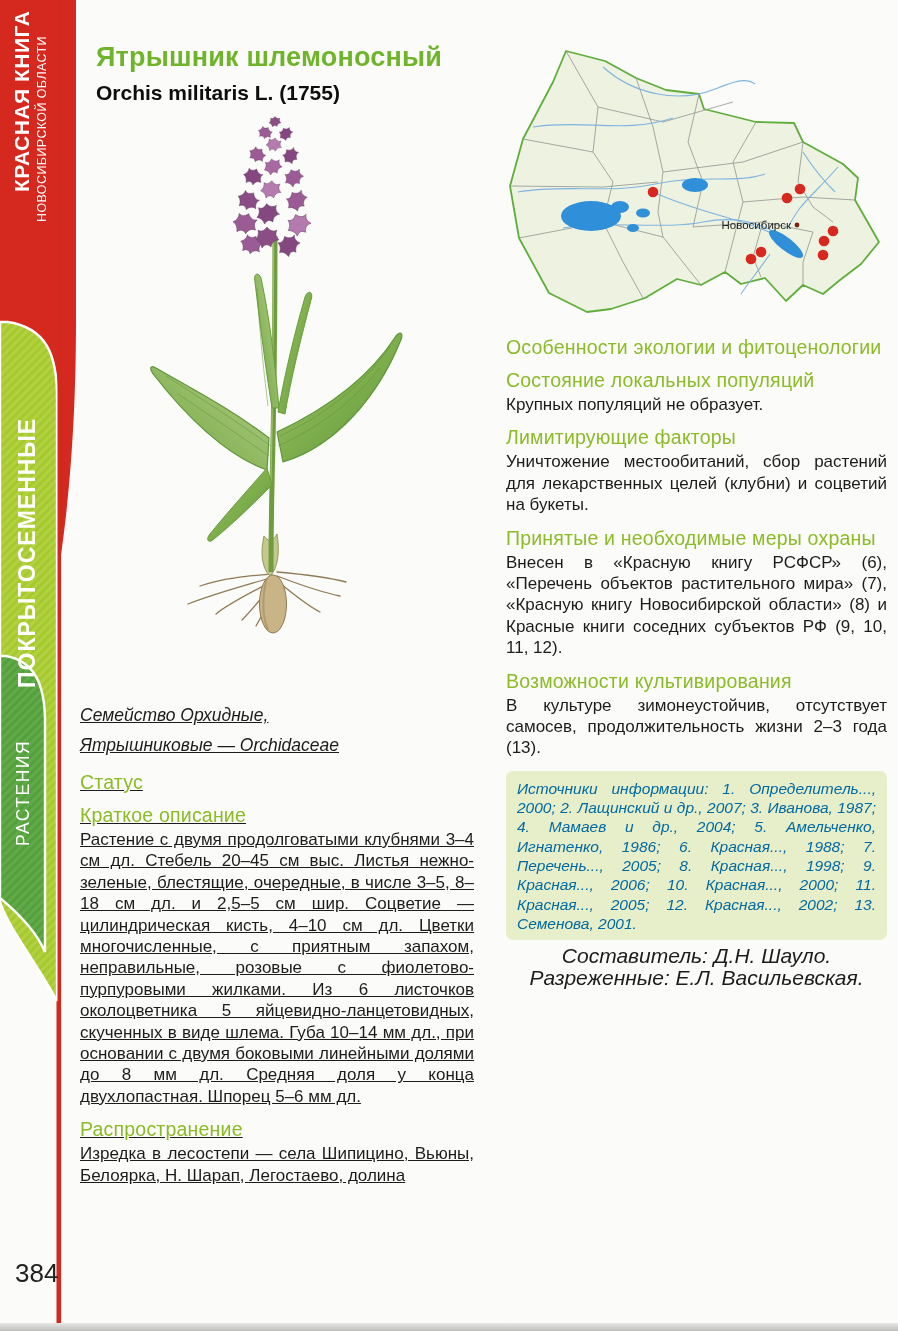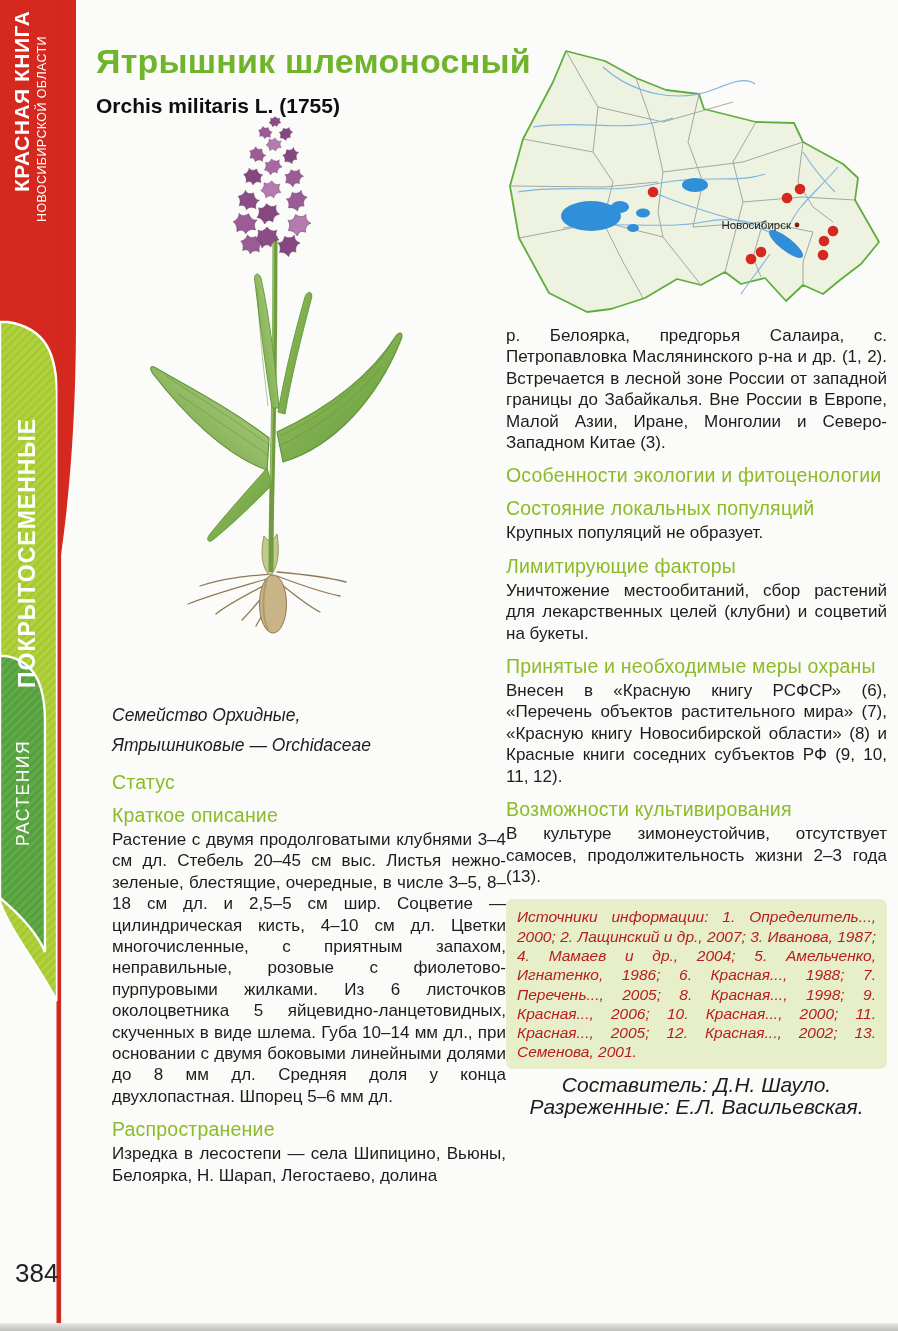--- a/index.html
+++ b/index.html
@@ -17,37 +17,37 @@
     writing-mode:vertical-rl;transform:rotate(180deg);
     color:#fff;white-space:nowrap;line-height:1;
     text-align:center;
   }
   .book-title{left:11px;top:20px;height:172px;font-size:21px;font-weight:bold;letter-spacing:.5px;}
   .book-subtitle{left:36px;top:36px;height:186px;font-size:12.5px;letter-spacing:.4px;}
   .tab-angiosperms{left:16px;top:388px;height:330px;font-size:23px;font-weight:bold;letter-spacing:1px;}
   .tab-plants{left:15px;top:736px;height:114px;font-size:17.5px;letter-spacing:1.5px;}
   .page-number{left:15px;top:1258px;font-size:26px;color:#222;}
   
-  .title{left:96px;top:42px;font-size:34px;font-weight:bold;color:#6fb42a;letter-spacing:.2px;}
-  .latin{left:96px;top:94px;font-size:21px;font-weight:bold;color:#0e0e0e;}
+  .title{left:96px;top:42px;font-size:27px;font-weight:bold;color:#6fb42a;letter-spacing:.2px;}
+  .latin{left:96px;top:81px;font-size:21px;font-weight:bold;color:#0e0e0e;}
   
   .col{width:394px;font-size:17px;line-height:21.4px;text-align:justify;}
-  .col-left{left:112px;top:700px;}
+  .col-left{left:80px;top:700px;text-decoration:underline;}
   .col-right{left:506px;top:325px;width:381px;}
   .family{font-style:italic;font-size:17.5px;line-height:30px;text-align:left;}
   h3.sec{
     font-size:19.5px;font-weight:500;color:#8cbb28;
     margin:11px 0 3px 0;line-height:22px;text-align:left;letter-spacing:.2px;
   }
   .sec-body{margin:0;}
   
   .sources-box{
     margin-top:12px;background:#e7efca;border-radius:7px;
     padding:8px 11px 7px 11px;
-    font-style:italic;font-size:15.5px;line-height:19.3px;color:#b91c1c;
+    font-style:italic;font-size:15.5px;line-height:19.3px;color:#0369a1;
     text-align:justify;
   }
   .credit{font-style:italic;font-size:21px;line-height:20px;margin:2px 0 0 0;text-align:center;}
   .credits{padding:4px 11px 0 11px;}
   
   #map-svg{left:503px;top:32px;}
   #plant-svg{left:128px;top:106px;}
   .bottom-edge{left:0;top:1323px;width:898px;height:8px;
     background:linear-gradient(#e7e7e5,#bdbdbb);}
 </style>
@@ -216,21 +216,20 @@
     <div>Ятрышниковые — Orchidaceae</div>
   </div>
   <h3 class="sec">Статус</h3>
   <h3 class="sec">Краткое описание</h3>
   <p class="sec-body">Растение с двумя продолговатыми клубнями 3–4 см дл. Стебель 20–45 см выс. Листья нежно-зеленые, блестящие, очередные, в числе 3–5, 8–18 см дл. и 2,5–5 см шир. Соцветие — цилиндрическая кисть, 4–10 см дл. Цветки многочисленные, с приятным запахом, неправильные, розовые с фиолетово-пурпуровыми жилками. Из 6 листочков околоцветника 5 яйцевидно-ланцетовидных, скученных в виде шлема. Губа 10–14 мм дл., при основании с двумя боковыми линейными долями до 8 мм дл. Средняя доля у конца двухлопастная. Шпорец 5–6 мм дл.</p>
   <h3 class="sec">Распространение</h3>
   <p class="sec-body">Изредка в лесостепи — села Шипицино, Вьюны, Белоярка, Н. Шарап, Легостаево, долина</p>
 </div>
 
 <div class="abs col col-right">
-  <p class="sec-body">р. Белоярка, предгорья Салаира, с. Петропавловка Маслянинского р-на и др. (1, 2). Встречается в лесной зоне России от западной границы до Забайкалья. Вне России в Европе, Малой Азии, Иране, Монголии и Северо-Западном Китае (3).</p>
 
   <h3 class="sec">Особенности экологии и фитоценологии</h3>
 
   <h3 class="sec">Состояние локальных популяций</h3>
   <p class="sec-body">Крупных популяций не образует.</p>
 
 
   <h3 class="sec">Лимитирующие факторы</h3>
   <p class="sec-body">Уничтожение местообитаний, сбор растений для лекарственных целей (клубни) и соцветий на букеты.</p>
 

